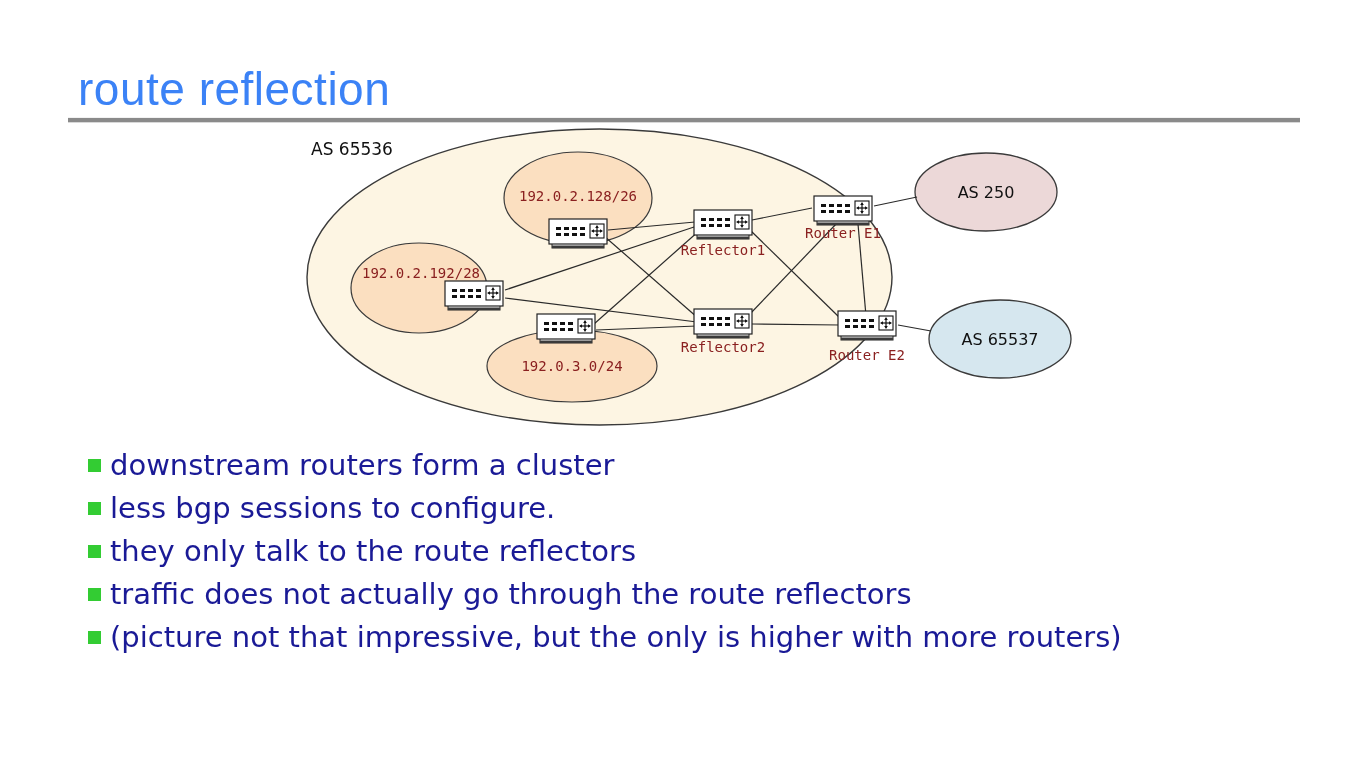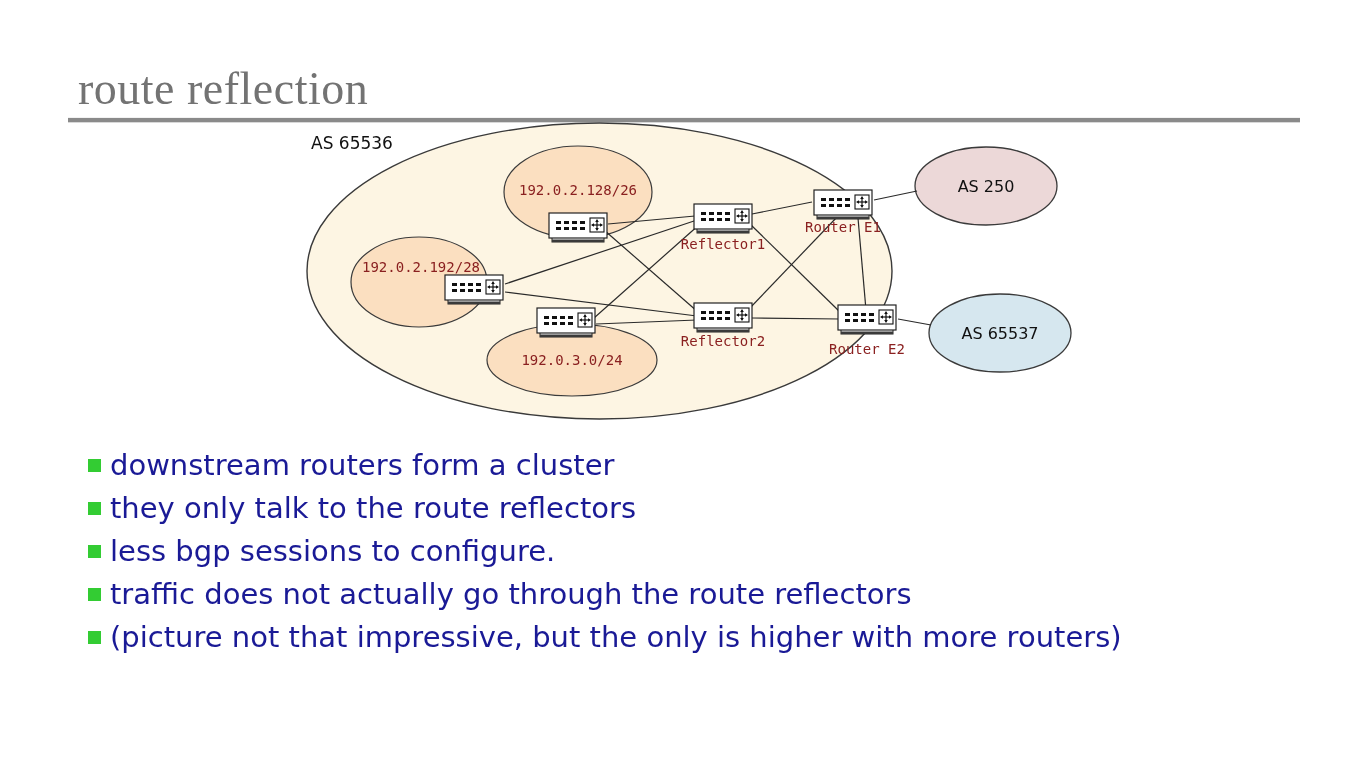--- a/index.html
+++ b/index.html
@@ -14,44 +14,44 @@
     position: relative;
     overflow: hidden;
     font-family: "DejaVu Sans", sans-serif;
   }
 
   
   #slide-title {
     position: absolute;
     left: 78px;
     top: 62px;
-    font-family: Liberation Serif, serif;
+    font-family: Liberation Sans, sans-serif;
     font-size: 46px;
     font-weight: 400;
-    color: #737373;
+    color: #3b82f6;
     letter-spacing: 0.5px;
     white-space: nowrap;
     text-align: center;
   }
   #title-rule {
     position: absolute;
     left: 68px;
     top: 117px;
     width: 1232px;
     height: 4px;
     background: #8a8a8a;
     border-top: 1px solid #f2f2f2;
     border-bottom: 1px solid #d8d8d8;
   }
 
   
   #diagram {
     position: absolute;
     left: 0;
-    top: 116px;
+    top: 122px;
     width: 1366px;
     height: 330px;
   }
   #diagram svg { display: block; }
 
   
   #bullets {
     position: absolute;
     left: 88px;
     top: 444px;
@@ -189,27 +189,27 @@
   </svg>
 </div>
 
 <div id="bullets">
   <div class="bullet-row">
     <span class="bullet-marker"></span>
     <span class="bullet-text">downstream routers form a cluster</span>
   </div>
   <div class="bullet-row">
     <span class="bullet-marker"></span>
+    <span class="bullet-text">less bgp sessions to configure.</span>
+  </div>
+  <div class="bullet-row">
+    <span class="bullet-marker"></span>
     <span class="bullet-text">they only talk to the route reflectors</span>
   </div>
   <div class="bullet-row">
     <span class="bullet-marker"></span>
-    <span class="bullet-text">less bgp sessions to configure.</span>
-  </div>
-  <div class="bullet-row">
-    <span class="bullet-marker"></span>
     <span class="bullet-text">traffic does not actually go through the route reflectors</span>
   </div>
   <div class="bullet-row">
     <span class="bullet-marker"></span>
     <span class="bullet-text">(picture not that impressive, but the only is higher with more routers)</span>
   </div>
 </div>
 
 </body></html>

